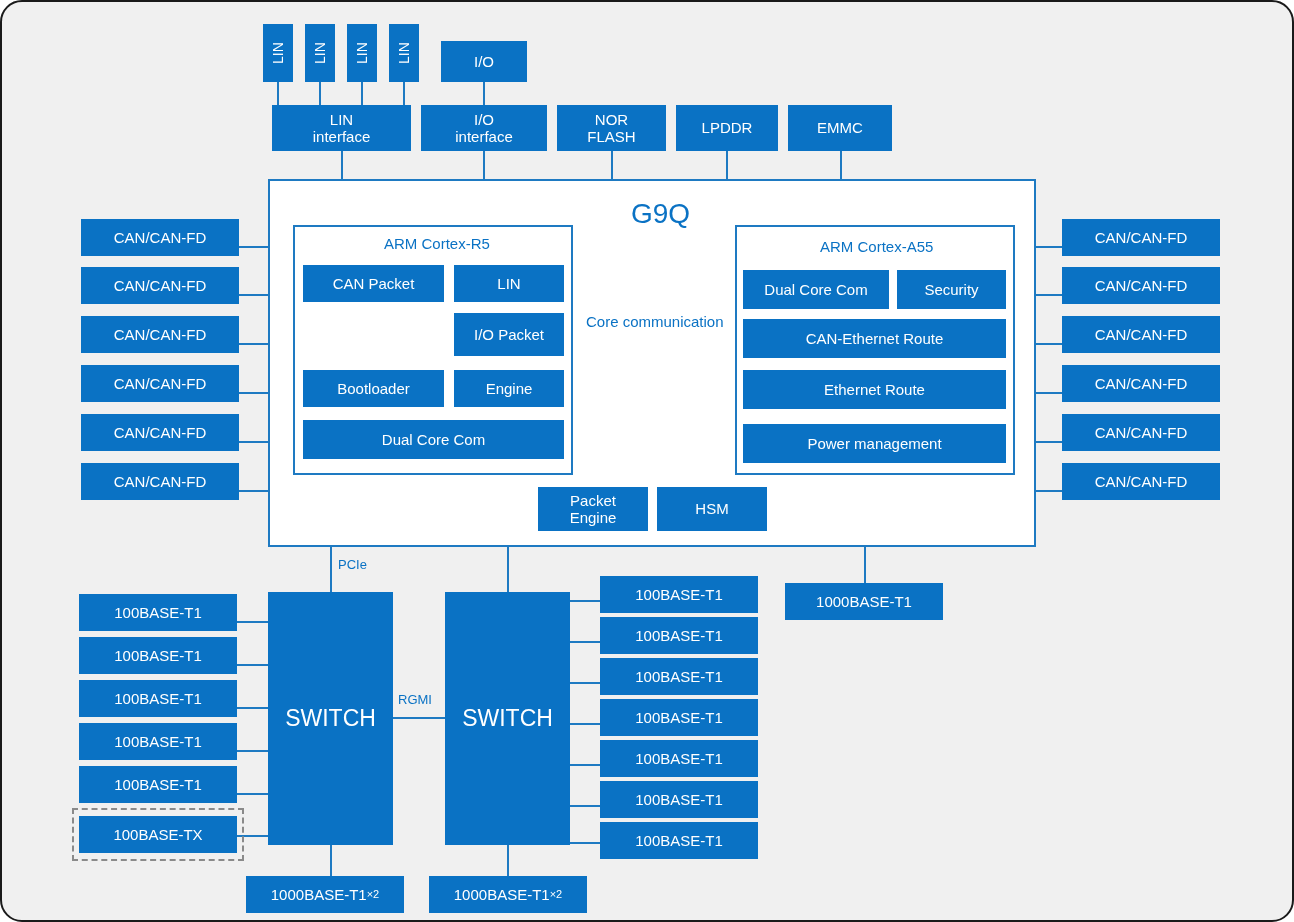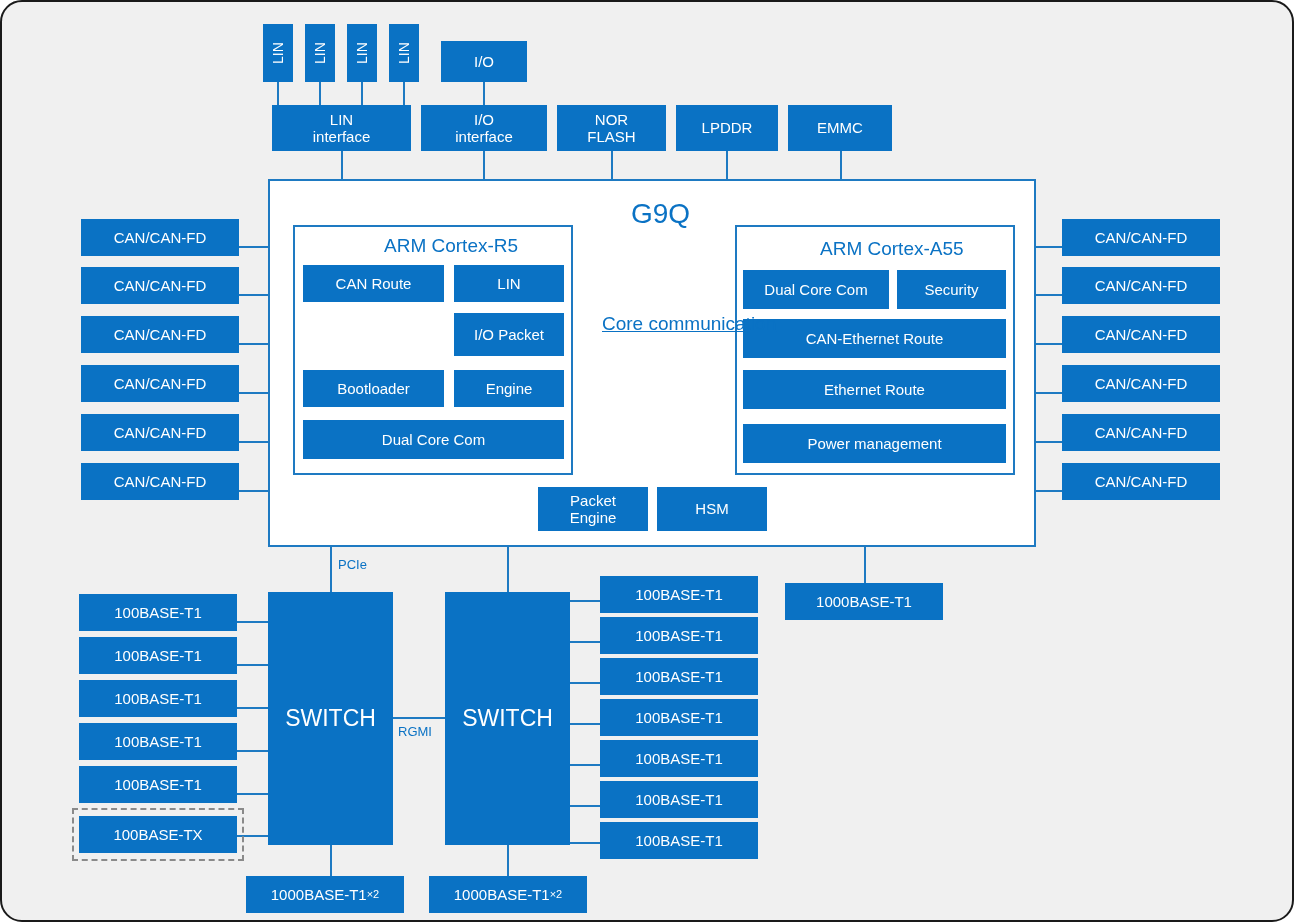--- a/index.html
+++ b/index.html
@@ -35,21 +35,21 @@
   .outline {
     position: absolute;
     background: #ffffff;
     border: 2px solid #1e7ac2;
     box-sizing: border-box;
     z-index: 2;
   }
   .lbl {
     position: absolute;
     color: #0a72c4;
-    font-size: 19px;
+    font-size: 15px;
     z-index: 6;
     white-space: nowrap;
   }
   .lbl.big { font-size: 28px; }
   .lbl.small { font-size: 13px; }
   .line-h {
     position: absolute;
     background: #1e7ac2;
     height: 2px;
     z-index: 1;
@@ -107,41 +107,41 @@
   <div class="line-v" style="left:609px;top:149px;height:29px;"></div>
   <div class="line-v" style="left:724px;top:149px;height:29px;"></div>
   <div class="line-v" style="left:838px;top:149px;height:29px;"></div>
 
   <div class="outline" style="left:266px;top:177px;width:768px;height:368px;"></div>
   <div class="lbl big" style="left:629px;top:196px;">G9Q</div>
 
   <div class="outline" style="left:291px;top:223px;width:280px;height:250px;"></div>
   <div class="lbl" style="left:382px;top:233px;">ARM Cortex-R5</div>
 
-  <div class="blk" style="left:301px;top:263px;width:141px;height:37px;"><span>CAN Route</span></div>
+  <div class="blk" style="left:301px;top:263px;width:141px;height:37px;"><span>CAN Packet</span></div>
   <div class="blk" style="left:452px;top:263px;width:110px;height:37px;"><span>LIN</span></div>
 
   <div class="blk" style="left:452px;top:311px;width:110px;height:43px;"><span>I/O Packet</span></div>
 
   <div class="blk" style="left:301px;top:368px;width:141px;height:37px;"><span>Bootloader</span></div>
   <div class="blk" style="left:452px;top:368px;width:110px;height:37px;"><span>Engine</span></div>
 
   <div class="blk" style="left:301px;top:418px;width:261px;height:39px;"><span>Dual Core Com</span></div>
 
   <div class="outline" style="left:733px;top:223px;width:280px;height:250px;"></div>
   <div class="lbl" style="left:818px;top:236px;">ARM Cortex-A55</div>
 
   <div class="blk" style="left:741px;top:268px;width:146px;height:39px;"><span>Dual Core Com</span></div>
   <div class="blk" style="left:895px;top:268px;width:109px;height:39px;"><span>Security</span></div>
 
   <div class="blk" style="left:741px;top:368px;width:263px;height:39px;"><span>Ethernet Route</span></div>
   <div class="blk" style="left:741px;top:317px;width:263px;height:39px;"><span>CAN-Ethernet Route</span></div>
   <div class="blk" style="left:741px;top:422px;width:263px;height:39px;"><span>Power management</span></div>
 
-  <div class="lbl" style="left:600px;top:311px;text-decoration:underline;">Core communication</div>
+  <div class="lbl" style="left:584px;top:311px;">Core communication</div>
   <div class="line-h" style="left:570px;top:338px;width:165px;"></div>
   <div class="line-h" style="left:570px;top:436px;width:165px;"></div>
   <div class="line-v" style="left:570px;top:338px;height:99px;"></div>
   <div class="line-v" style="left:733px;top:338px;height:99px;"></div>
 
   <div class="line-v" style="left:591px;top:436px;height:49px;"></div>
   <div class="line-v" style="left:709px;top:436px;height:49px;"></div>
   <div class="blk" style="left:655px;top:485px;width:110px;height:44px;"><span>HSM</span></div>
   <div class="blk" style="left:536px;top:485px;width:110px;height:44px;"><span>Packet
 Engine</span></div>
@@ -177,21 +177,21 @@
   <div class="line-v" style="left:328px;top:545px;height:45px;"></div>
   <div class="line-v" style="left:505px;top:545px;height:45px;"></div>
   <div class="line-v" style="left:862px;top:545px;height:37px;"></div>
 
   <div class="lbl small" style="left:336px;top:555px;">PCIe</div>
 
   <div class="blk sw" style="left:266px;top:590px;width:125px;height:253px;"><span>SWITCH</span></div>
   <div class="blk sw" style="left:443px;top:590px;width:125px;height:253px;"><span>SWITCH</span></div>
 
   <div class="line-h" style="left:391px;top:715px;width:52px;"></div>
-  <div class="lbl small" style="left:396px;top:690px;margin-top:32px;">RGMI</div>
+  <div class="lbl small" style="left:396px;top:690px;">RGMI</div>
 
   <div class="blk" style="left:77px;top:592px;width:158px;height:37px;"><span>100BASE-T1</span></div>
   <div class="blk" style="left:77px;top:635px;width:158px;height:37px;"><span>100BASE-T1</span></div>
   <div class="blk" style="left:77px;top:678px;width:158px;height:37px;"><span>100BASE-T1</span></div>
   <div class="blk" style="left:77px;top:721px;width:158px;height:37px;"><span>100BASE-T1</span></div>
   <div class="blk" style="left:77px;top:764px;width:158px;height:37px;"><span>100BASE-T1</span></div>
 
   <div class="dashbox" style="left:70px;top:806px;width:172px;height:53px;"></div>
   <div class="blk" style="left:77px;top:814px;width:158px;height:37px;"><span>100BASE-TX</span></div>
 

